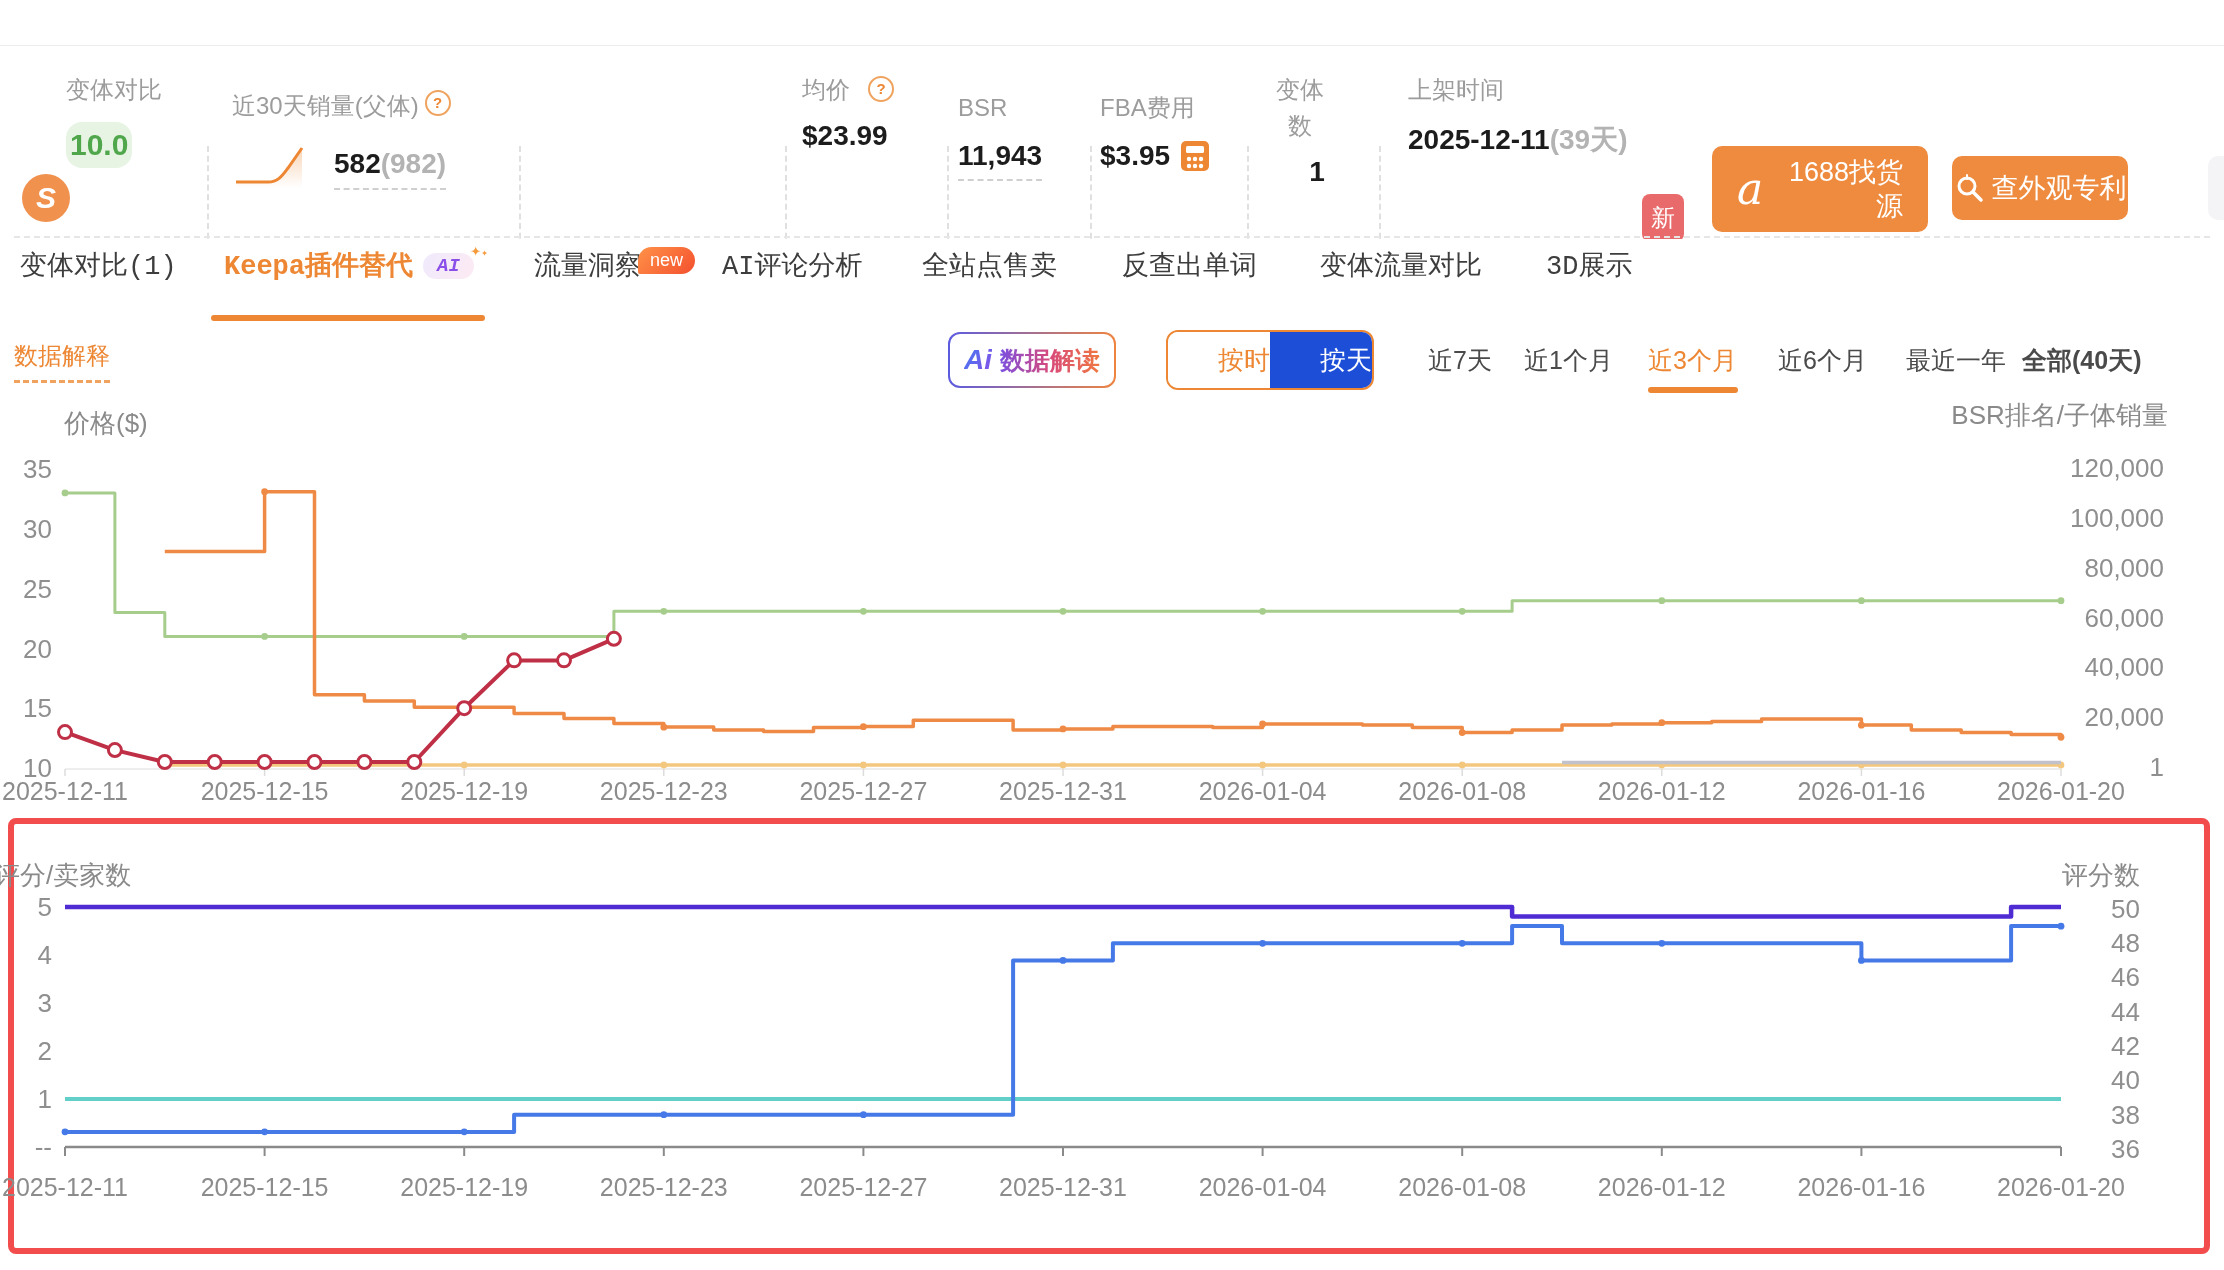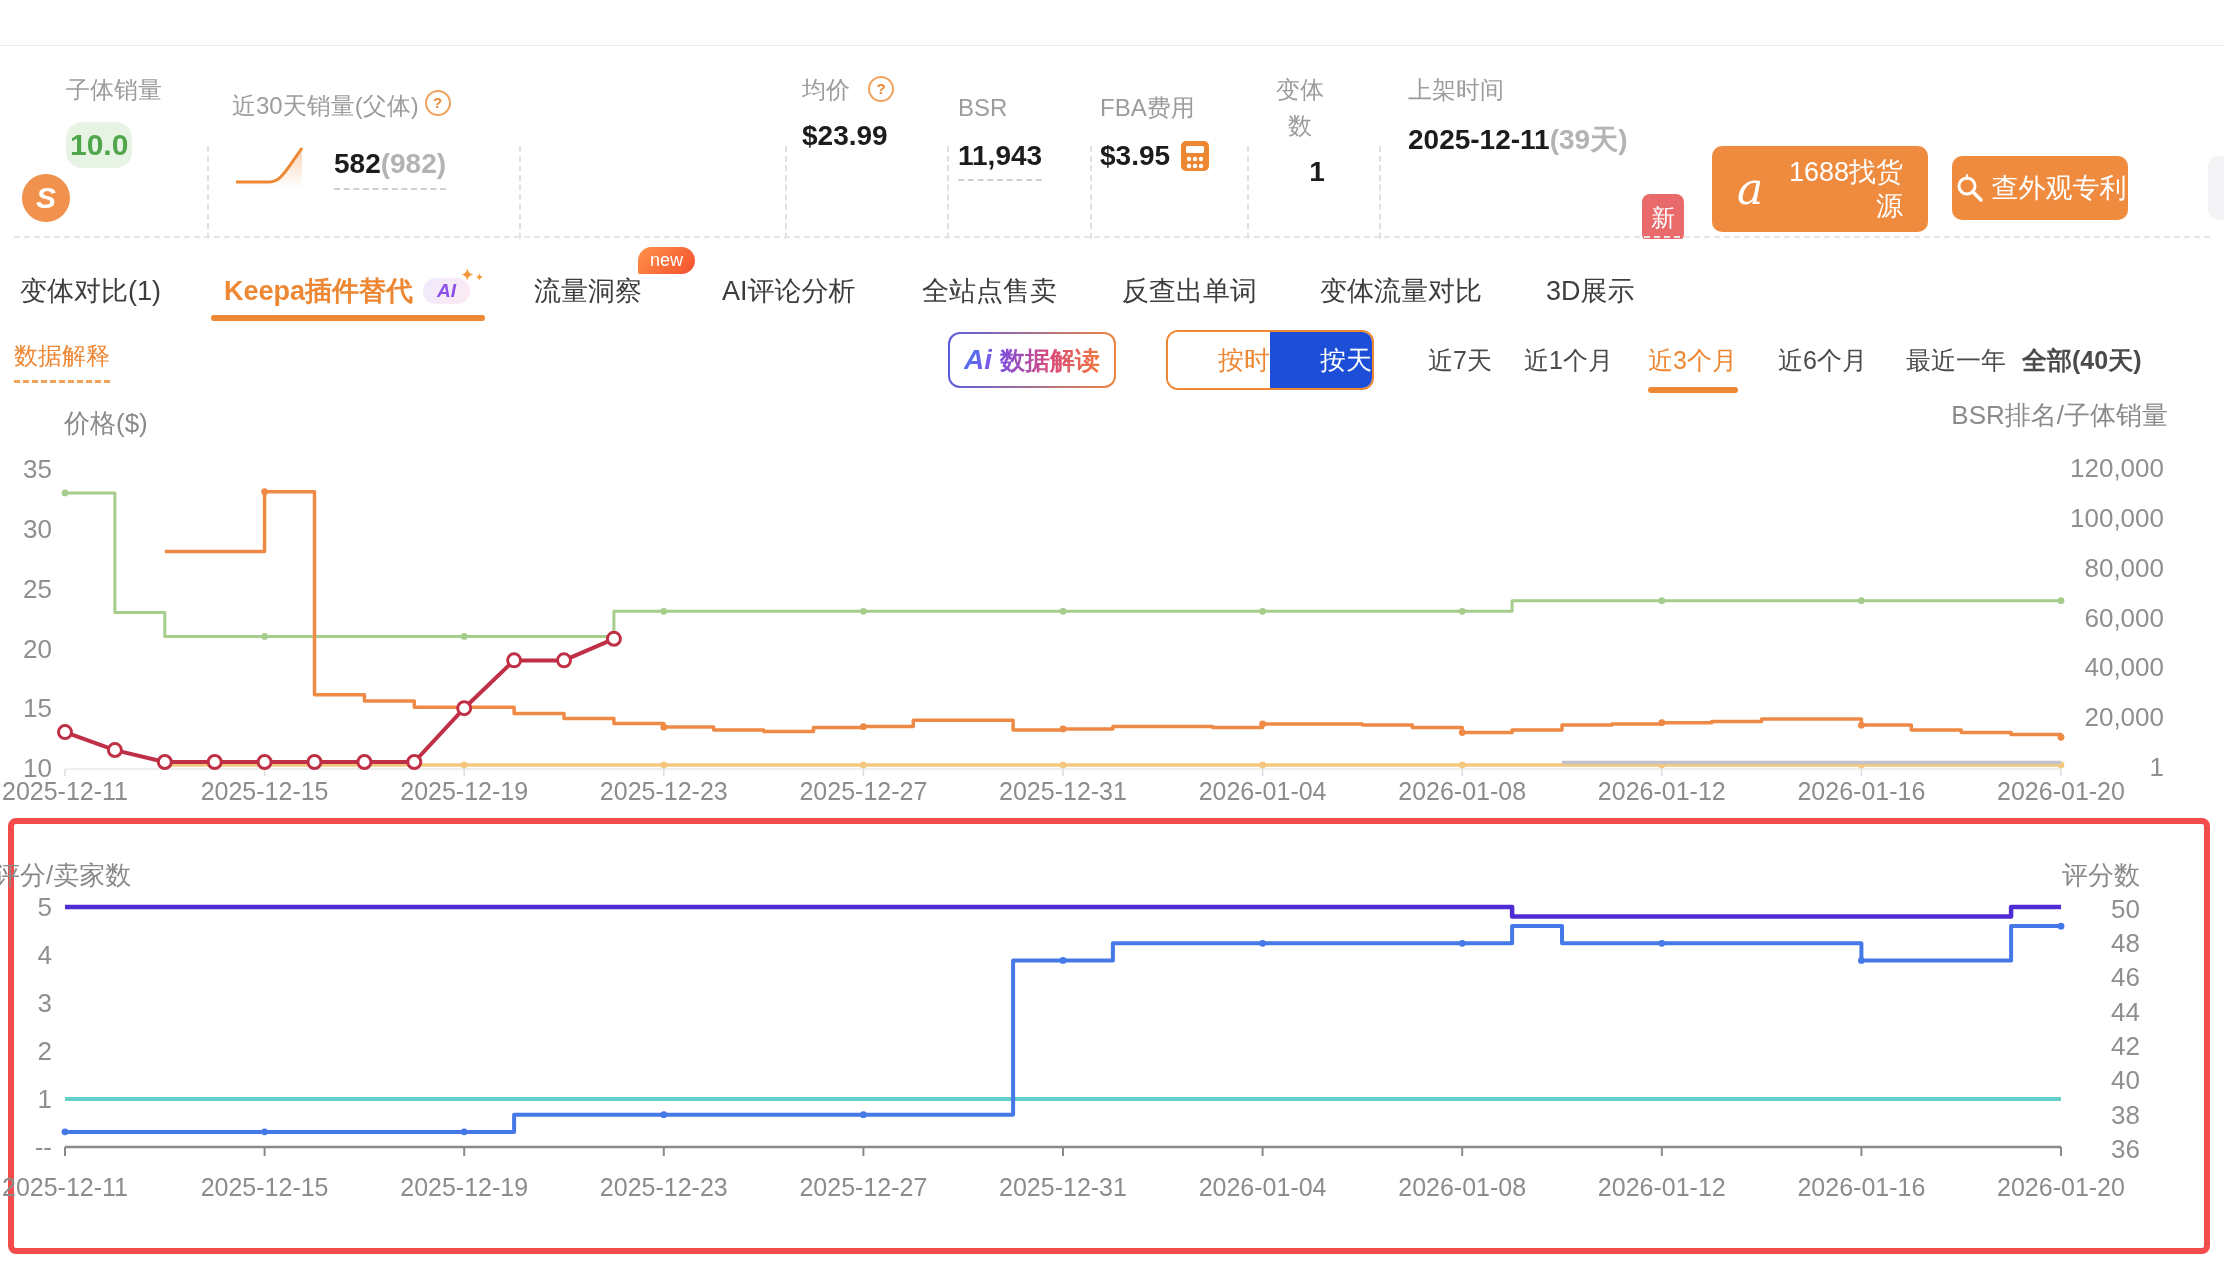--- a/index.html
+++ b/index.html
@@ -22,21 +22,21 @@
           border-radius:16px;padding:6px 4px;}
   .newtag{position:absolute;left:1642px;top:148px;width:42px;height:48px;background:#E96A6A;border-radius:8px;
           color:#fff;font-size:24px;text-align:center;line-height:48px;}
   .hbtn{position:absolute;background:#EE8B3F;border-radius:10px;color:#fff;display:flex;align-items:center;justify-content:center;}
   .btn-1688{left:1712px;top:100px;width:216px;height:86px;font-size:27px;line-height:34px;}
   .btn-1688 .aglyph{font-family:"DejaVu Serif","Liberation Serif",serif;font-style:italic;font-size:44px;margin-right:10px;}
   .btn-patent{left:1952px;top:110px;width:176px;height:64px;font-size:27px;}
   .btn-cut{position:absolute;left:2208px;top:110px;width:20px;height:64px;background:#f4f4f6;border-radius:10px 0 0 10px;}
   
   .tabs{position:absolute;left:0;top:239px;width:2224px;height:83px;background:#fff;border-bottom:2px solid #ececec;z-index:3;}
-  .tab{position:absolute;top:34px;font-size:27px;color:#3d3d3d;white-space:nowrap;}
+  .tab{position:absolute;top:8px;font-size:27px;color:#3d3d3d;white-space:nowrap;font-family:Liberation Mono, monospace;}
   .tab.active{color:#ED8733;font-weight:bold;}
   .ai-pill{display:inline-block;margin-left:10px;background:linear-gradient(120deg,#efeafd,#fdeaf2);
            border-radius:16px;padding:2px 14px;font-size:19px;font-weight:bold;font-style:italic;
            background-clip:padding-box;color:#8a4fe8;position:relative;top:-3px;}
   .ai-pill .sparkle{position:absolute;right:-14px;top:-14px;color:#f59b3d;font-size:18px;font-style:normal;}
   .new-pill{position:absolute;left:638px;top:-16px;background:linear-gradient(135deg,#ff9248,#f4502e);
             color:#fff;font-size:18px;border-radius:14px 14px 14px 2px;padding:3px 12px;}
   .tab-underline{position:absolute;left:211px;top:76px;width:274px;height:6px;border-radius:3px;background:#ED8733;}
   
   .controls{position:absolute;left:0;top:322px;width:2224px;height:78px;background:#fff;z-index:3;}
@@ -65,21 +65,21 @@
 </style>
 </head>
 <body>
 
 <div class="topstrip"></div>
 
 <div class="stats">
   <div class="logo-s">S</div>
 
   <div style="position:absolute;left:66px;top:26px;width:140px;">
-    <div class="stat-label" style="width:100px;">子体销量</div>
+    <div class="stat-label" style="width:100px;">变体对比</div>
     <div style="margin-top:14px;"><span class="score-pill">10.0</span></div>
   </div>
   <div class="sep" style="left:207px;"></div>
 
   <div style="position:absolute;left:232px;top:42px;width:280px;">
     <div class="stat-label"><span>近30天销量(父体)</span><span class="help">?</span></div>
     <div style="margin-top:16px;display:flex;align-items:flex-end;">
       <svg width="92" height="50">
         <defs>
             <linearGradient id="spg" x1="0" y1="0" x2="0" y2="1">

